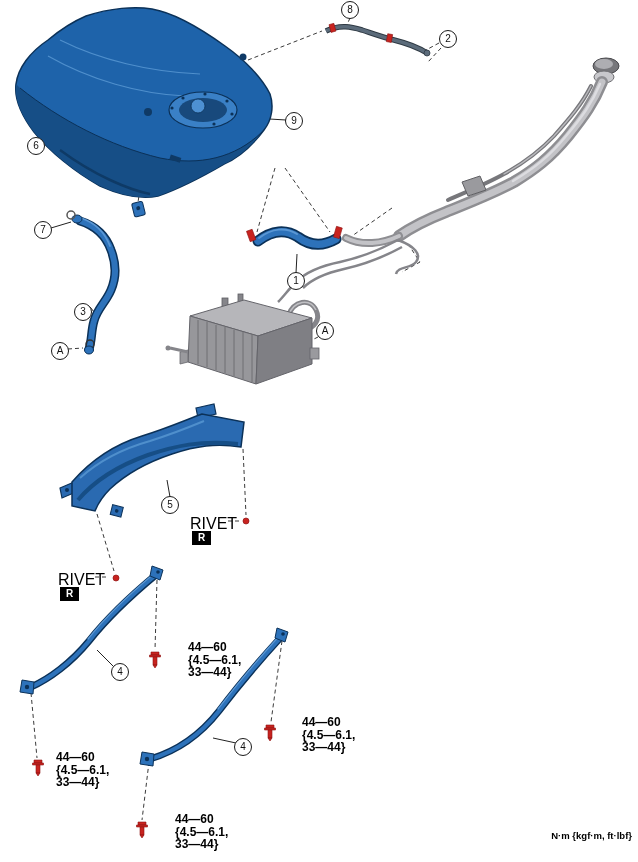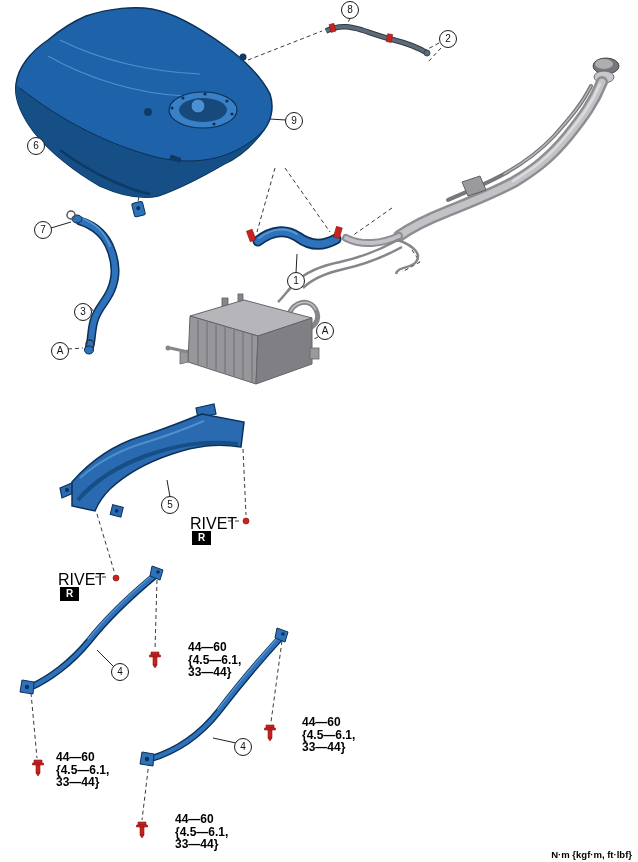--- a/index.html
+++ b/index.html
@@ -13,21 +13,21 @@
   }
   .torque{
     position:absolute;font-size:12px;line-height:12.5px;color:#000;font-weight:bold;
     white-space:nowrap;z-index:5;
   }
   .rivet-label{position:absolute;font-size:16px;color:#000;z-index:5;}
   .rivet-box{
     position:absolute;width:19px;height:14px;background:#000;color:#fff;
     font-size:10px;font-weight:bold;text-align:center;line-height:14px;z-index:5;
   }
-  .footer-note{position:absolute;right:6px;bottom:2px;font-size:9.5px;font-weight:bold;color:#000;z-index:5;}
+  .footer-note{position:absolute;right:6px;bottom:21px;font-size:9.5px;font-weight:bold;color:#000;z-index:5;}
 </style>
 </head>
 <body>
 
 <div id="stage">
 
   <svg id="art" width="638" height="862" viewBox="0 0 638 862">
 
     <g stroke="#3a3a3a" stroke-width="1" fill="none" stroke-dasharray="4 3">
       <path d="M350,18 L346,27"></path>

